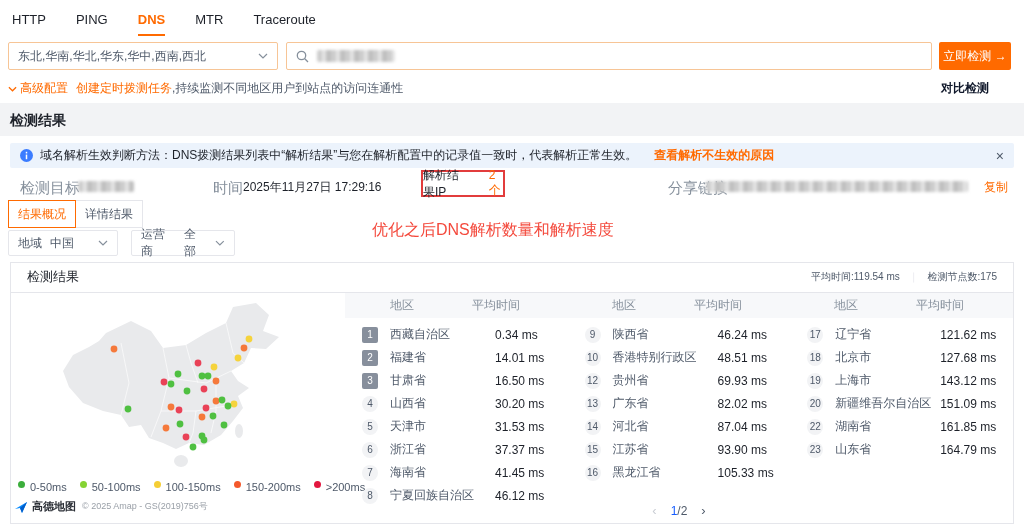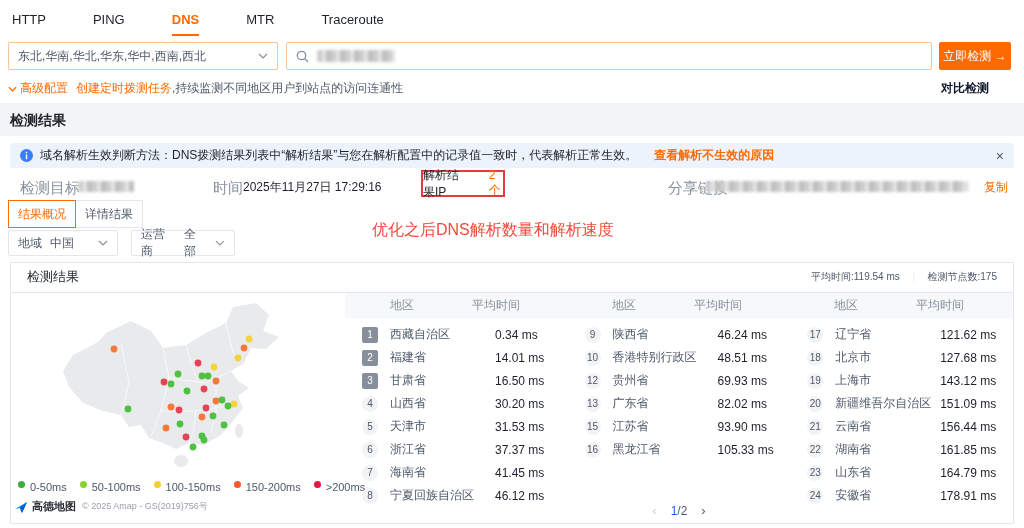--- a/index.html
+++ b/index.html
@@ -1,20 +1,20 @@
 <!DOCTYPE html>
 <html><head>
 <meta charset="utf-8">
 <style>
   html,body{margin:0;padding:0;background:#f2f3f5;font-family:"Liberation Sans","DejaVu Sans",sans-serif;}
   #app{position:relative;width:1024px;height:528px;overflow:hidden;background:#f2f3f5;}
   .abs{position:absolute;}
   
   #top-card{left:0;top:0;width:1024px;height:103px;background:#fff;}
-  #tab-bar{left:12px;top:12px;display:flex;gap:47px;font-size:13px;color:#1d2129;}
+  #tab-bar{left:12px;top:12px;display:flex;gap:30px;font-size:13px;color:#1d2129;}
   .top-tab{cursor:pointer;padding-bottom:7px;}
   .top-tab.active{color:#ff6a00;font-weight:bold;border-bottom:2px solid #ff6a00;}
   .inputbox{background:#fff;border:1px solid #f7c596;border-radius:2px;height:28px;display:flex;align-items:center;padding:0 9px;font-size:12px;color:#4e5969;box-sizing:border-box;}
   #region-select{left:8px;top:42px;width:270px;justify-content:space-between;}
   #search-box{left:286px;top:42px;width:646px;gap:8px;}
   #detect-btn{left:939px;top:42px;width:72px;height:28px;background:#ff6a00;color:#fff;font-size:12px;border:none;border-radius:2px;display:flex;align-items:center;justify-content:center;cursor:pointer;white-space:nowrap;}
   #compare-link{left:941px;top:80px;font-size:12px;color:#0f172a;font-weight:bold;cursor:pointer;}
   #adv-row{left:8px;top:80px;font-size:12px;display:flex;align-items:center;gap:0;}
   #adv-toggle{color:#ff6a00;cursor:pointer;display:flex;align-items:center;gap:3px;}
   #adv-link{color:#ff6a00;cursor:pointer;margin-left:8px;}
@@ -327,20 +327,25 @@
             <span class="rank">12</span>
             <span class="region">贵州省</span>
             <span class="time">69.93 ms</span>
           </div>
           <div class="trow">
             <span class="rank">13</span>
             <span class="region">广东省</span>
             <span class="time">82.02 ms</span>
           </div>
           <div class="trow">
+            <span class="rank">14</span>
+            <span class="region">河北省</span>
+            <span class="time">87.04 ms</span>
+          </div>
+          <div class="trow">
             <span class="rank">15</span>
             <span class="region">江苏省</span>
             <span class="time">93.90 ms</span>
           </div>
           <div class="trow">
             <span class="rank">16</span>
             <span class="region">黑龙江省</span>
             <span class="time">105.33 ms</span>
           </div>
         </div>
@@ -359,38 +364,28 @@
             <span class="rank">19</span>
             <span class="region">上海市</span>
             <span class="time">143.12 ms</span>
           </div>
           <div class="trow">
             <span class="rank">20</span>
             <span class="region">新疆维吾尔自治区</span>
             <span class="time">151.09 ms</span>
           </div>
           <div class="trow">
-            <span class="rank">21</span>
-            <span class="region">云南省</span>
-            <span class="time">156.44 ms</span>
-          </div>
-          <div class="trow">
             <span class="rank">22</span>
             <span class="region">湖南省</span>
             <span class="time">161.85 ms</span>
           </div>
           <div class="trow">
             <span class="rank">23</span>
             <span class="region">山东省</span>
             <span class="time">164.79 ms</span>
-          </div>
-          <div class="trow">
-            <span class="rank">24</span>
-            <span class="region">安徽省</span>
-            <span class="time">178.91 ms</span>
           </div>
         </div>
       </div>
   </div>
 
   <div class="abs" id="pagination">
     <span id="page-prev">‹</span>
     <span><span id="page-cur">1</span><span id="page-total">/2</span></span>
     <span id="page-next">›</span>
   </div>

